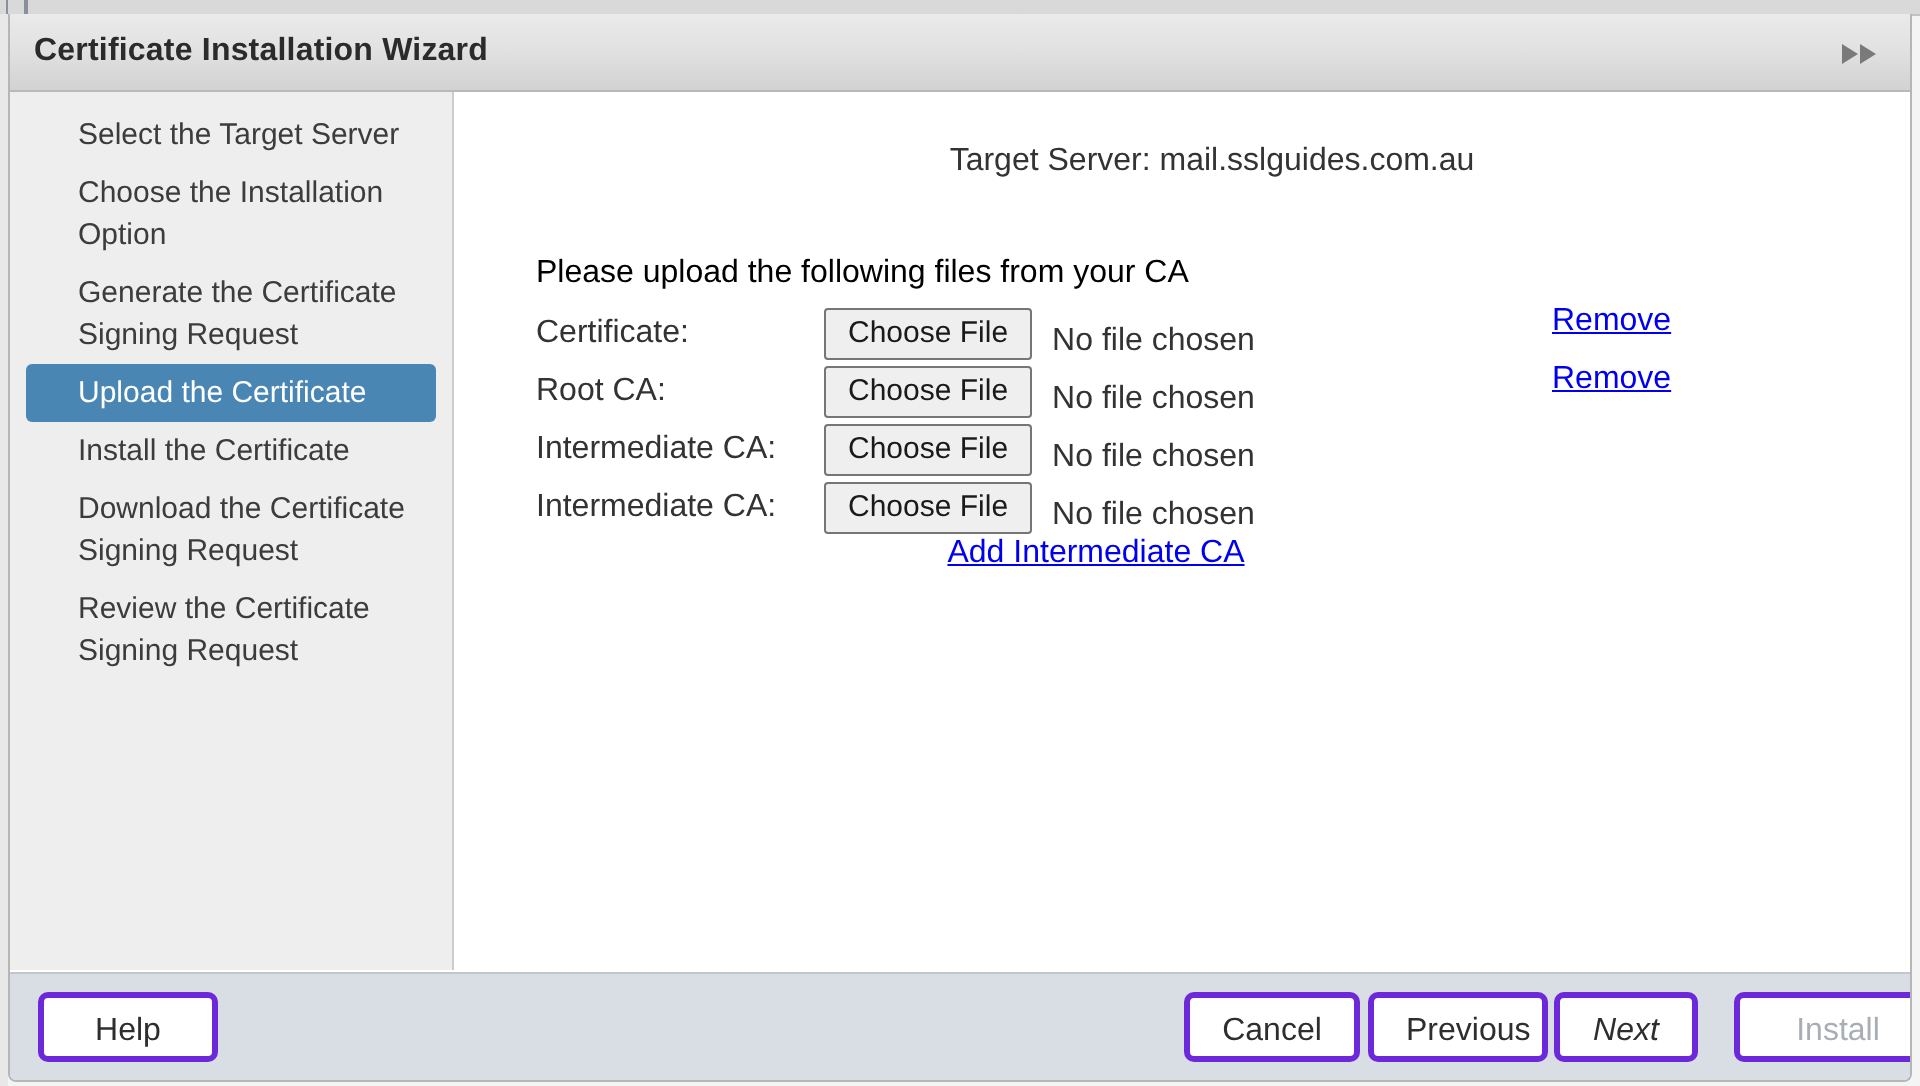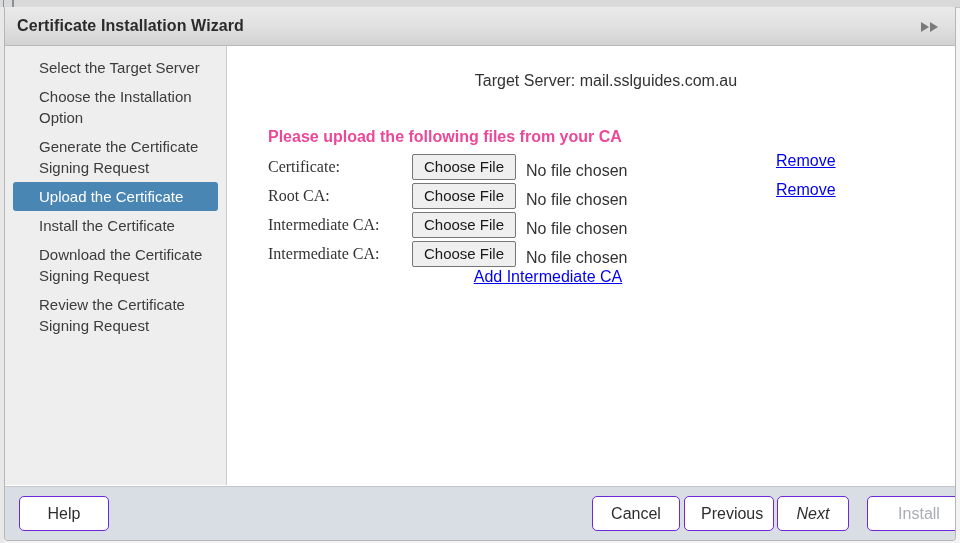--- a/index.html
+++ b/index.html
@@ -131,41 +131,39 @@
     width: 728px;
     text-align: center;
     font-size: 16px;
     color: #333333;
   }
   #upload-instruction {
     position: absolute;
     left: 26px;
     top: 82px;
     font-size: 16px;
-    color: #ec4899;
+    color: #000000;
     white-space: nowrap;
-    font-weight: bold;
   }
 
   #upload-table {
     position: absolute;
     left: 26px;
     top: 106px;
   }
   .upload-row {
     display: flex;
     align-items: center;
     height: 29px;
   }
   .row-label {
     width: 144px;
     font-size: 16px;
     color: #333333;
     white-space: nowrap;
-    font-family: Liberation Serif, serif;
   }
   .file-control {
     display: flex;
     align-items: flex-end;
   }
   .choose-file-btn {
     font-family: "Liberation Sans", sans-serif;
     font-size: 15px;
     color: #1a1a1a;
     background: #efefef;
@@ -213,21 +211,21 @@
     background: #d9dde4;
     border-top: 1px solid #c2c7cf;
     box-sizing: border-box;
   }
   .btn {
     position: absolute;
     font-family: "Liberation Sans", sans-serif;
     font-size: 16px;
     color: #2e2e2e;
     background: #ffffff;
-    border: 1px solid #6d28d9;
+    border: 3px solid #6d28d9;
     border-radius: 5px;
     height: 35px;
     top: 9px;
     cursor: pointer;
     padding: 0 16px;
     line-height: 33px;
     text-align: center;
     box-sizing: border-box;
   }
   .btn.disabled {

